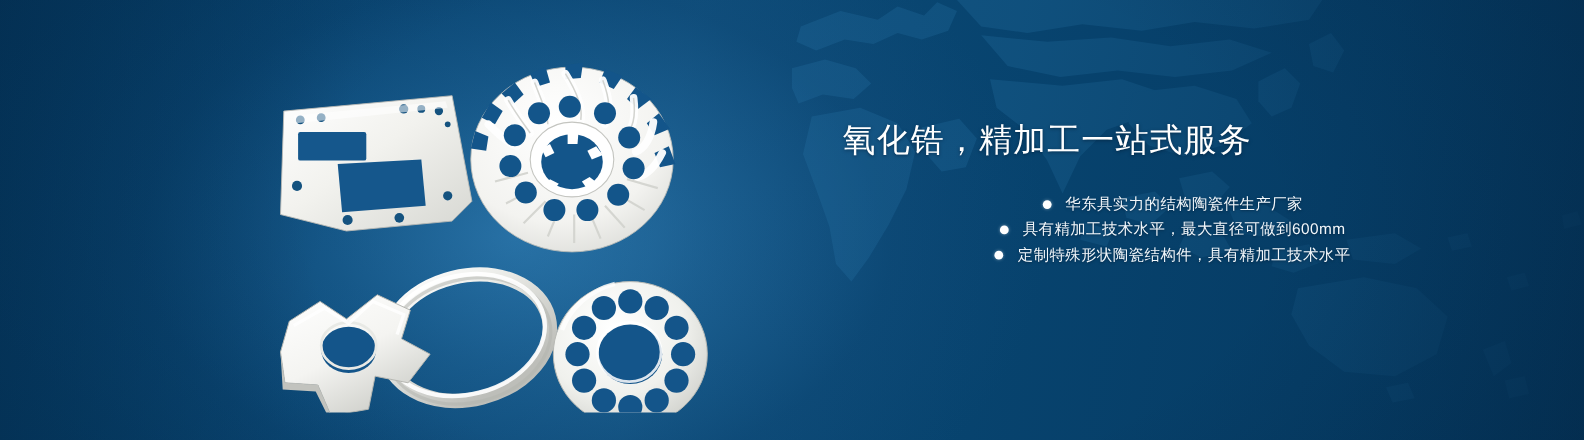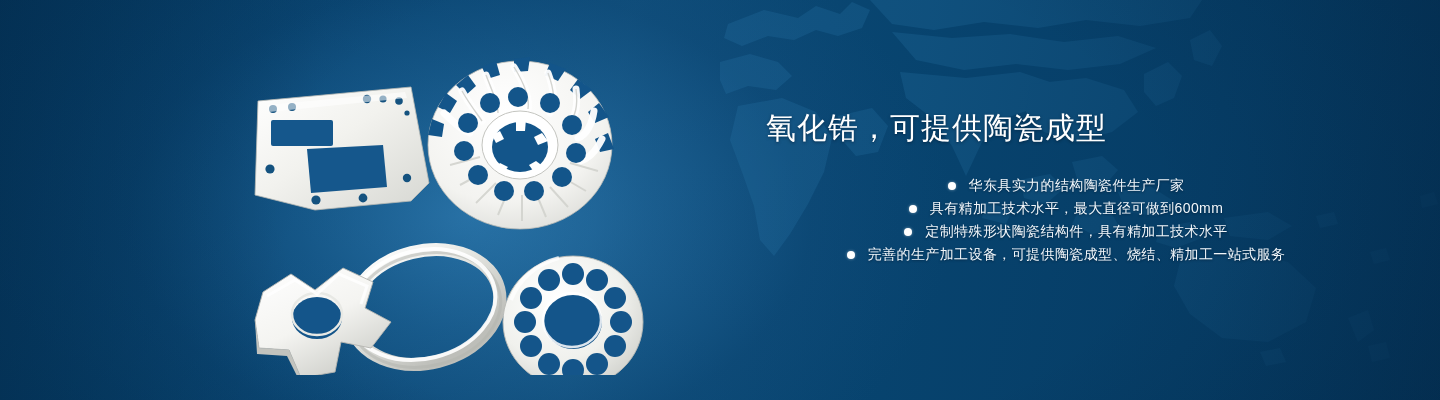--- a/index.html
+++ b/index.html
@@ -345,35 +345,31 @@
           <circle cx="-48" cy="0" r="11"></circle>
           <circle cx="-42" cy="-24" r="11"></circle>
           <circle cx="-24" cy="-42" r="11"></circle>
         </g>
         <path d="M-62 -22 A 70 66 0 0 1 -14 -64" fill="none" stroke="#ffffff" stroke-width="4" opacity="0.75"></path>
       </g>
     </svg>
   </div>
 
   <div class="copy">
-    <h1 class="headline">氧化锆，可提供陶瓷成型</h1>
+    <h1 class="headline">氧化锆，精加工一站式服务</h1>
 
     <ul class="feature-list">
       <li class="feature-item">
         <span class="bullet-dot"></span>
         <span class="feature-text">华东具实力的结构陶瓷件生产厂家</span>
       </li>
       <li class="feature-item">
         <span class="bullet-dot"></span>
         <span class="feature-text">具有精加工技术水平，最大直径可做到600mm</span>
       </li>
       <li class="feature-item">
         <span class="bullet-dot"></span>
         <span class="feature-text">定制特殊形状陶瓷结构件，具有精加工技术水平</span>
       </li>
-      <li class="feature-item">
-        <span class="bullet-dot"></span>
-        <span class="feature-text">完善的生产加工设备，可提供陶瓷成型、烧结、精加工一站式服务</span>
-      </li>
     </ul>
   </div>
 
 </div>
 
 </body></html>

